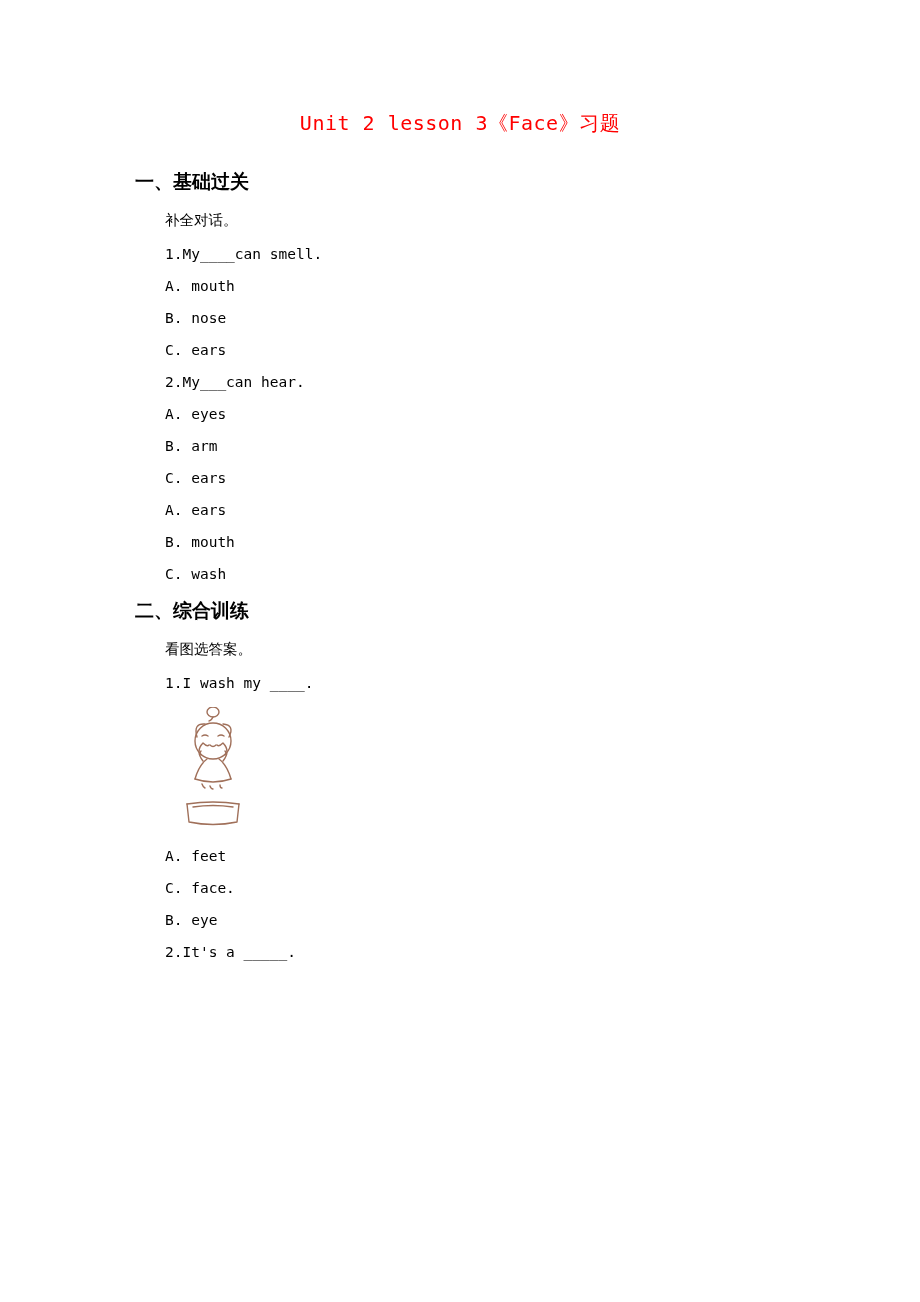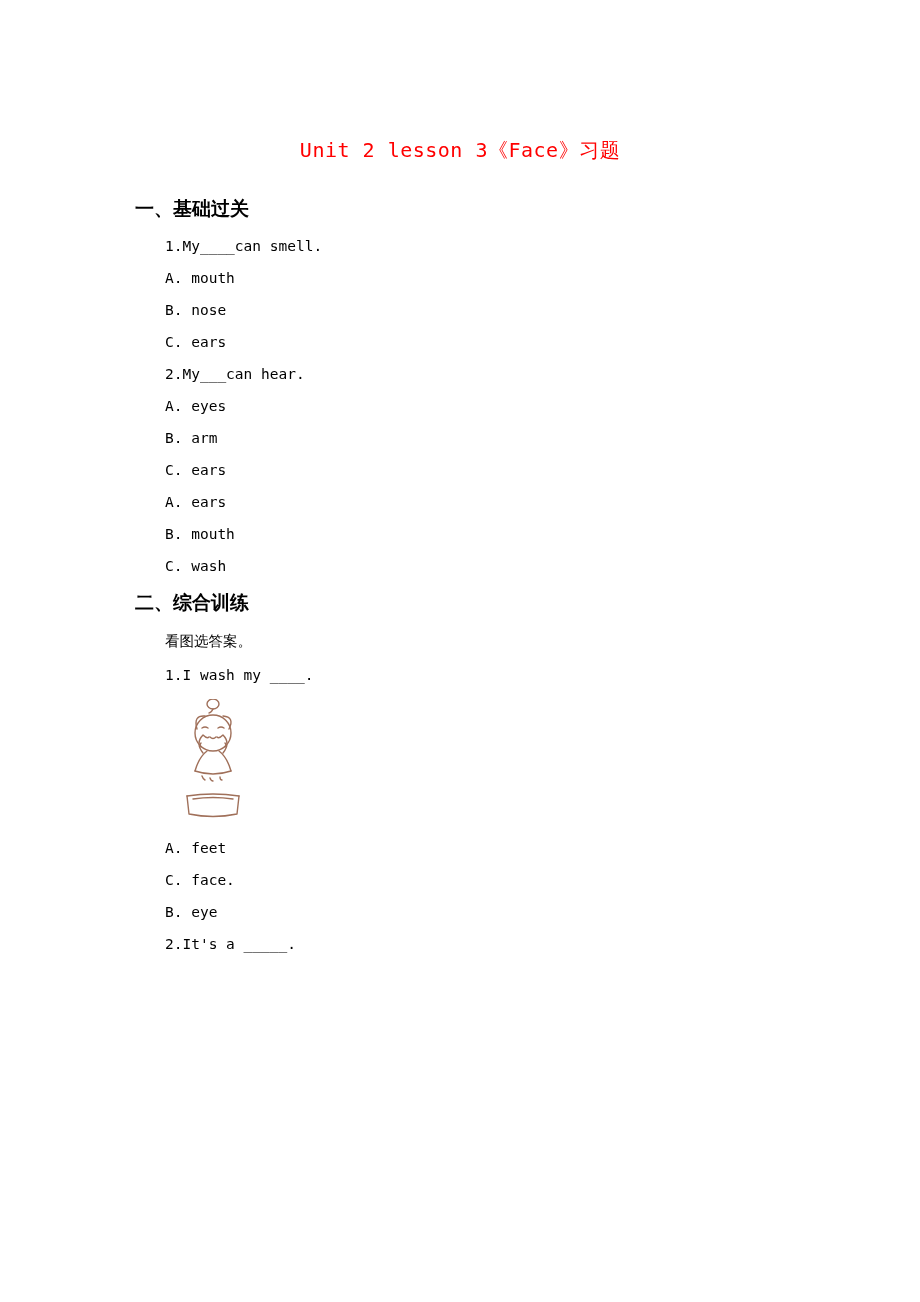--- a/index.html
+++ b/index.html
@@ -5,21 +5,20 @@
     body {
       margin: 0;
       padding: 0;
       background: #ffffff;
       font-family: "SimSun", "宋体", serif;
       width: 920px;
       min-height: 1302px;
     }
     .page {
       padding: 110px 135px 60px 135px;
-      margin-top: 27px;
     }
     .title {
       text-align: center;
       color: #ff0000;
       font-size: 20px;
       margin-bottom: 32px;
       font-family: "SimSun", "宋体", Consolas, monospace;
       letter-spacing: 0.5px;
     }
     .section-heading {
@@ -53,20 +52,21 @@
     }
   </style>
 </head>
 <body>
 
 <div class="page">
   <div class="title">Unit 2 lesson 3《Face》习题</div>
 
   <div>
     <div class="section-heading">一、基础过关</div>
+    <div class="line instruction">补全对话。</div>
 
     <div class="line">1.My____can smell.</div>
     <div class="line">A. mouth</div>
     <div class="line">B. nose</div>
     <div class="line">C. ears</div>
 
     <div class="line">2.My___can hear.</div>
     <div class="line">A. eyes</div>
     <div class="line">B. arm</div>
     <div class="line">C. ears</div>

